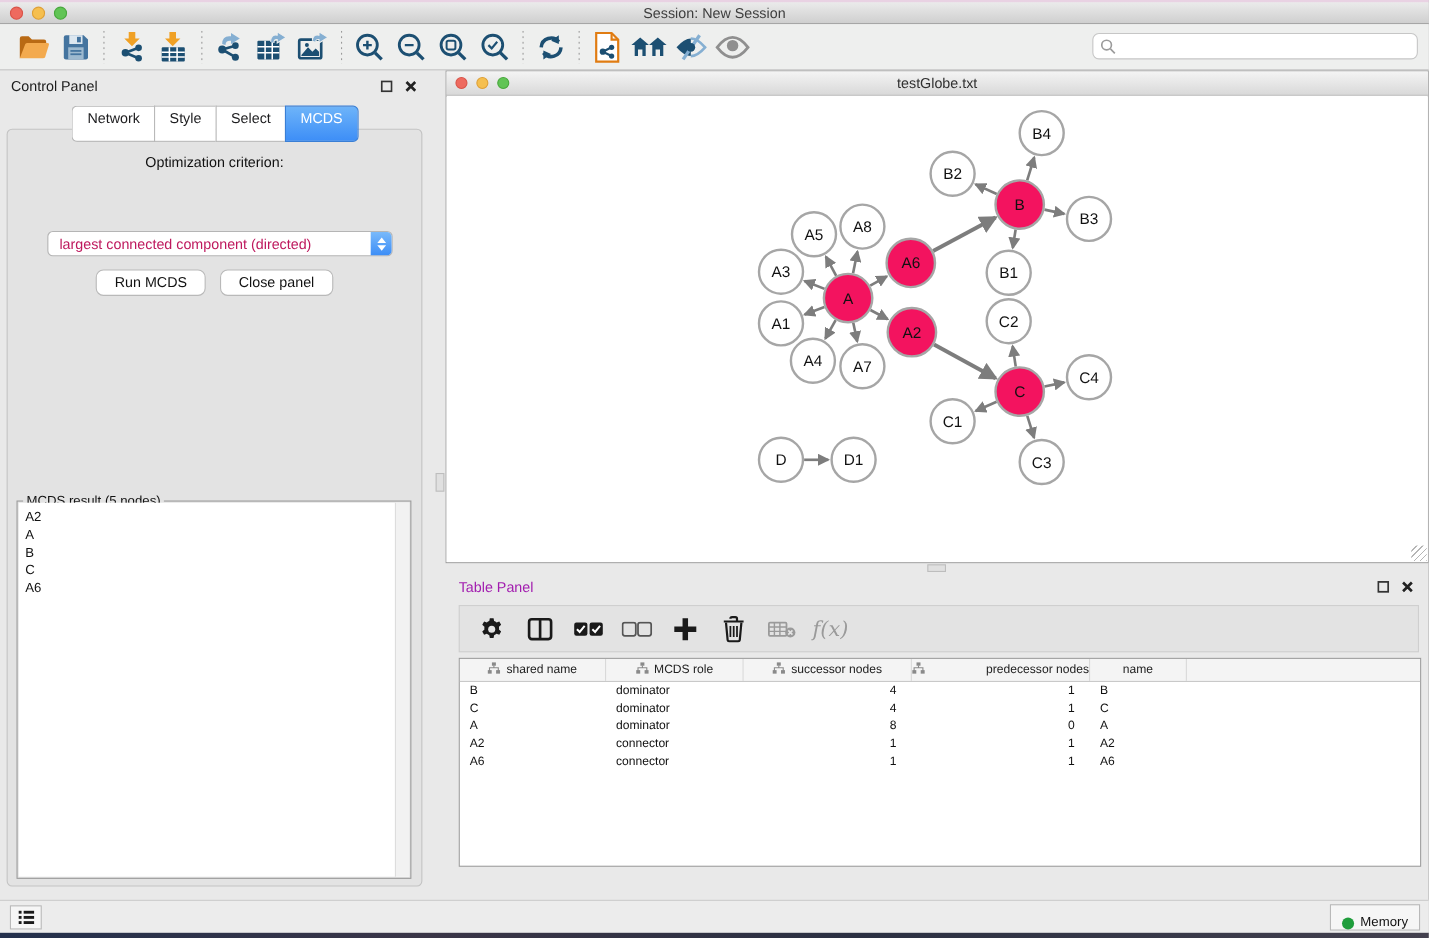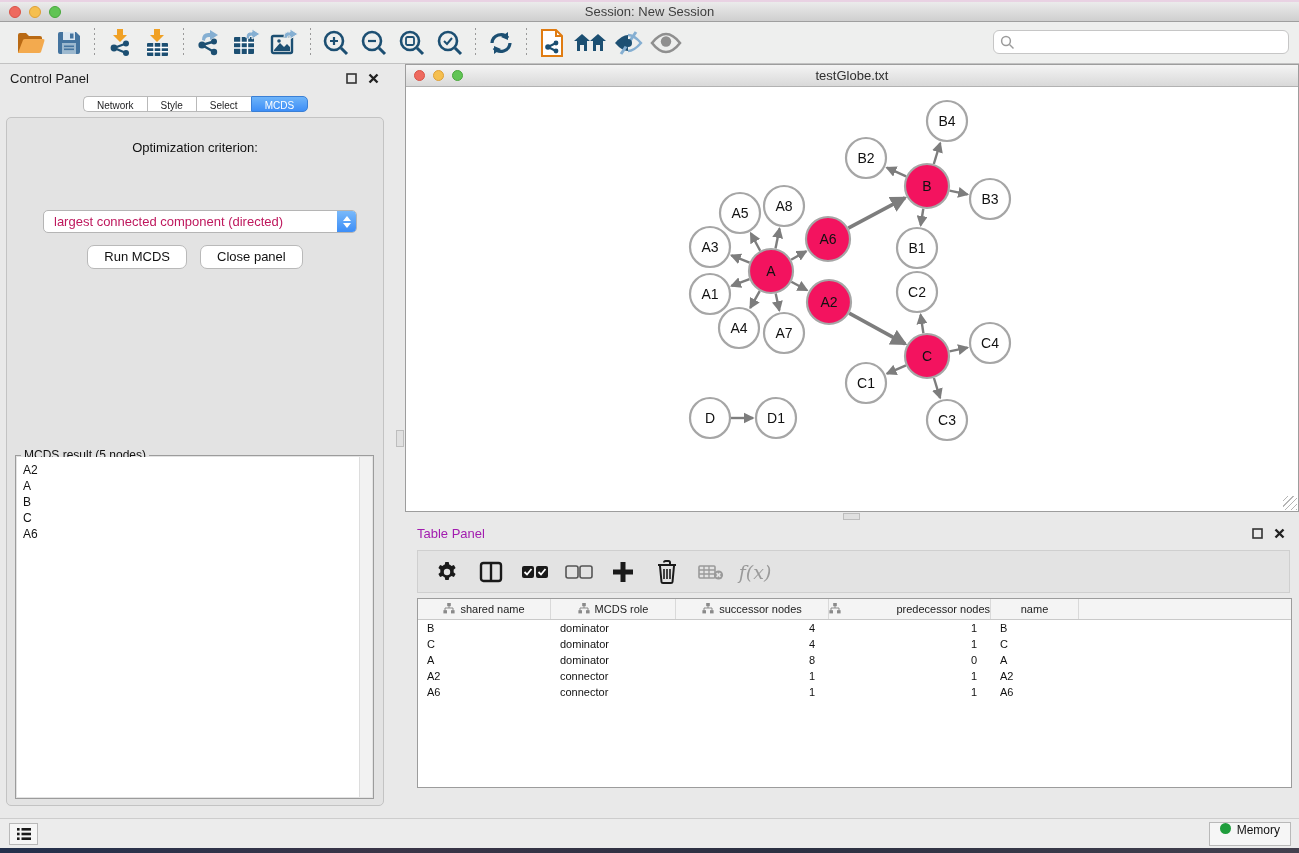--- a/index.html
+++ b/index.html
@@ -33,22 +33,22 @@
     display:flex; align-items:center; padding-left:6px; }
   .searchbox input { border:none; outline:none; flex:1; height:18px; font-size:12px;
     font-family:"Liberation Sans",sans-serif; background:transparent; }
 
   
   .control-panel { position:absolute; left:0; top:64px; width:391px; height:754px; }
   .cp-header { height:28px; display:flex; align-items:center; padding:0 10px; }
   .cp-header .cp-title { font-size:13px; color:#1c1c1c; flex:1; }
   .winbtn { width:16px; height:16px; display:flex; align-items:center; justify-content:center; margin-left:6px; }
   .seg-tabs { position:absolute; left:0; right:0; top:32px; display:flex; justify-content:center; z-index:3; }
-  .seg-tab { font-size:10px; color:#1d1d1f; background:#fff; border:1px solid #b9b9b9;
-    border-right:none; padding:3px 13px 0; cursor:default; }
+  .seg-tab { font-size:13px; color:#1d1d1f; background:#fff; border:1px solid #b9b9b9;
+    border-right:none; padding:3px 13px 13px; cursor:default; }
   .seg-tab:first-child { border-radius:5px 0 0 5px; }
   .seg-tab:last-child { border-radius:0 5px 5px 0; border-right:1px solid #b9b9b9; }
   .seg-tab.active { background:linear-gradient(#6eb4f9,#3d8ef7); border-color:#3a7fd5; color:#fff; }
   .cp-body { position:absolute; left:6px; right:7px; top:53px; bottom:12px;
     background:#e3e3e3; border:1px solid #c3c3c3; border-radius:5px; }
   .opt-label { text-align:center; margin-top:22px; font-size:13px; color:#111; }
   .combo { position:absolute; left:36px; top:92px; width:314px; height:23px;
     background:#fff; border:1px solid #b5b5b5; border-radius:5px;
     display:flex; align-items:center; }
   .combo .combo-text { flex:1; font-size:13px; color:#be185d; padding-left:10px;
@@ -109,21 +109,21 @@
   .td.tcol2,.td.tcol3 { text-align:right; padding-right:14px; padding-left:0; }
   .th.fill,.td.fill { flex:1; border-right:none; }
   .tp-tabs { position:absolute; left:0; right:0; bottom:2px; display:flex; justify-content:center; }
 
   
   .status-bar { position:absolute; left:0; top:818px; width:1299px; height:30px;
     background:#ececec; border-top:1px solid #cdcdcd; }
   .panels-btn { position:absolute; left:9px; top:4px; width:29px; height:22px;
     background:#f6f6f6; border:1px solid #b9b9b9; display:flex; align-items:center; justify-content:center; }
   .memory-btn { position:absolute; right:8px; top:3px; height:24px;
-    background:#f6f6f6; border:1px solid #b9b9b9; display:flex; align-items:flex-start;
+    background:#f6f6f6; border:1px solid #b9b9b9; display:flex; align-items:flex-end;
     gap:6px; padding:0 10px; font-size:12px; color:#111; }
   .memdot { width:11px; height:11px; border-radius:50%; background:#1f9d3c; }
   .desktop-strip { position:absolute; left:0; top:848px; width:1299px; height:5px;
     background:linear-gradient(90deg,#23304c,#3a3547 30%,#2b3042 60%,#43404e); }
 
   svg text { font-family:"Liberation Sans", sans-serif; }
 </style>
 </head>
 <body>
 

